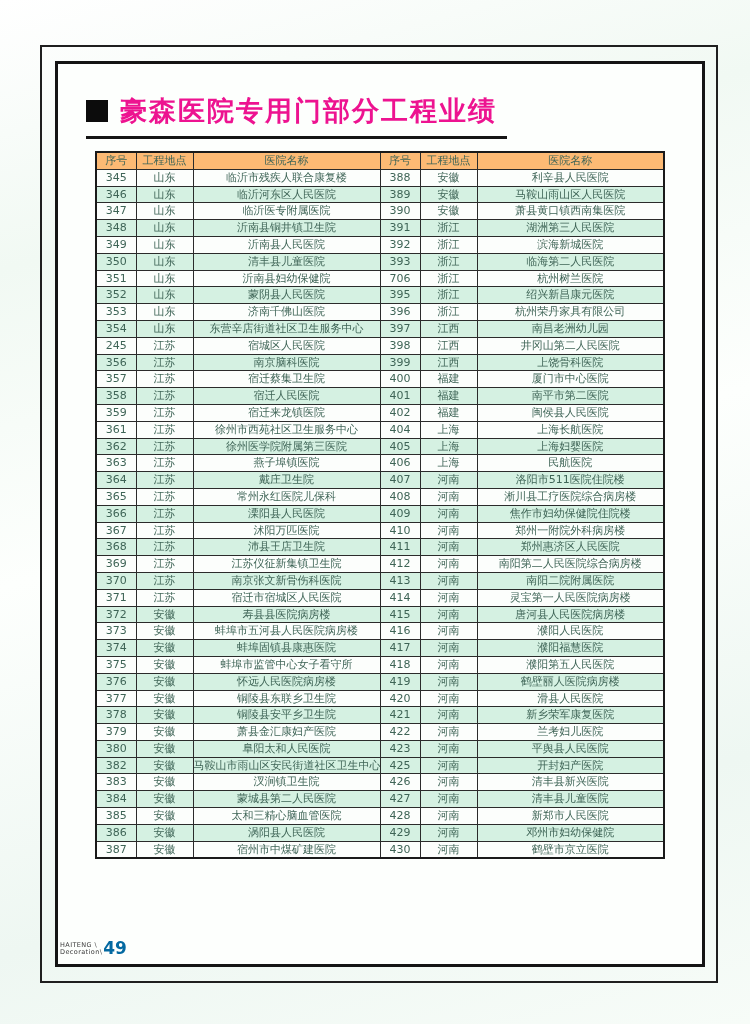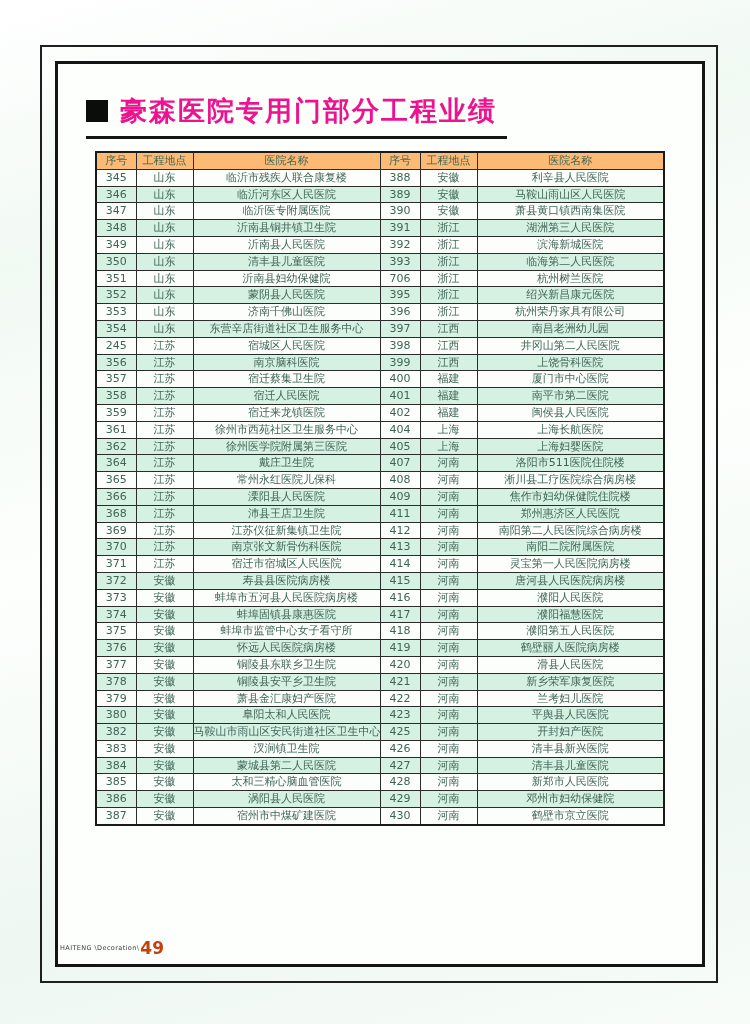--- a/index.html
+++ b/index.html
@@ -78,27 +78,27 @@
   table.projects col.c-name{ width: 187px; }
   table.projects thead th { background: #fdba74; }
   table.projects tr.alt td { background: #d5f1e2; }
 
   
   .footer {
     position: absolute; left: 60px; top: 940px;
     display: flex; align-items: center;
   }
   .brand {
-    display: flex; 
+    display: flex; flex-direction: column;
     font-size: 6.5px; line-height: 7px;
     color: #3a3a3a; letter-spacing: 0.4px;
   }
   .page-number {
     font-size: 17px; font-weight: 700;
-    color: #c2410c; margin-left: 1px;
+    color: #0369a1; margin-left: 1px;
     line-height: 17px;
   }
 </style>
 </head>
 <body>
 
 <div class="page">
 
   <div class="outer-frame"></div>
   <div class="inner-frame"></div>
@@ -258,20 +258,28 @@
             <td>上海长航医院</td>
           </tr>
           <tr class="alt">
             <td>362</td>
             <td>江苏</td>
             <td>徐州医学院附属第三医院</td>
             <td>405</td>
             <td>上海</td>
             <td>上海妇婴医院</td>
           </tr>
+          <tr>
+            <td>363</td>
+            <td>江苏</td>
+            <td>燕子埠镇医院</td>
+            <td>406</td>
+            <td>上海</td>
+            <td>民航医院</td>
+          </tr>
           <tr class="alt">
             <td>364</td>
             <td>江苏</td>
             <td>戴庄卫生院</td>
             <td>407</td>
             <td>河南</td>
             <td>洛阳市511医院住院楼</td>
           </tr>
           <tr>
             <td>365</td>
@@ -281,20 +289,28 @@
             <td>河南</td>
             <td>淅川县工疗医院综合病房楼</td>
           </tr>
           <tr class="alt">
             <td>366</td>
             <td>江苏</td>
             <td>溧阳县人民医院</td>
             <td>409</td>
             <td>河南</td>
             <td>焦作市妇幼保健院住院楼</td>
+          </tr>
+          <tr>
+            <td>367</td>
+            <td>江苏</td>
+            <td>沭阳万匹医院</td>
+            <td>410</td>
+            <td>河南</td>
+            <td>郑州一附院外科病房楼</td>
           </tr>
           <tr class="alt">
             <td>368</td>
             <td>江苏</td>
             <td>沛县王店卫生院</td>
             <td>411</td>
             <td>河南</td>
             <td>郑州惠济区人民医院</td>
           </tr>
           <tr>

